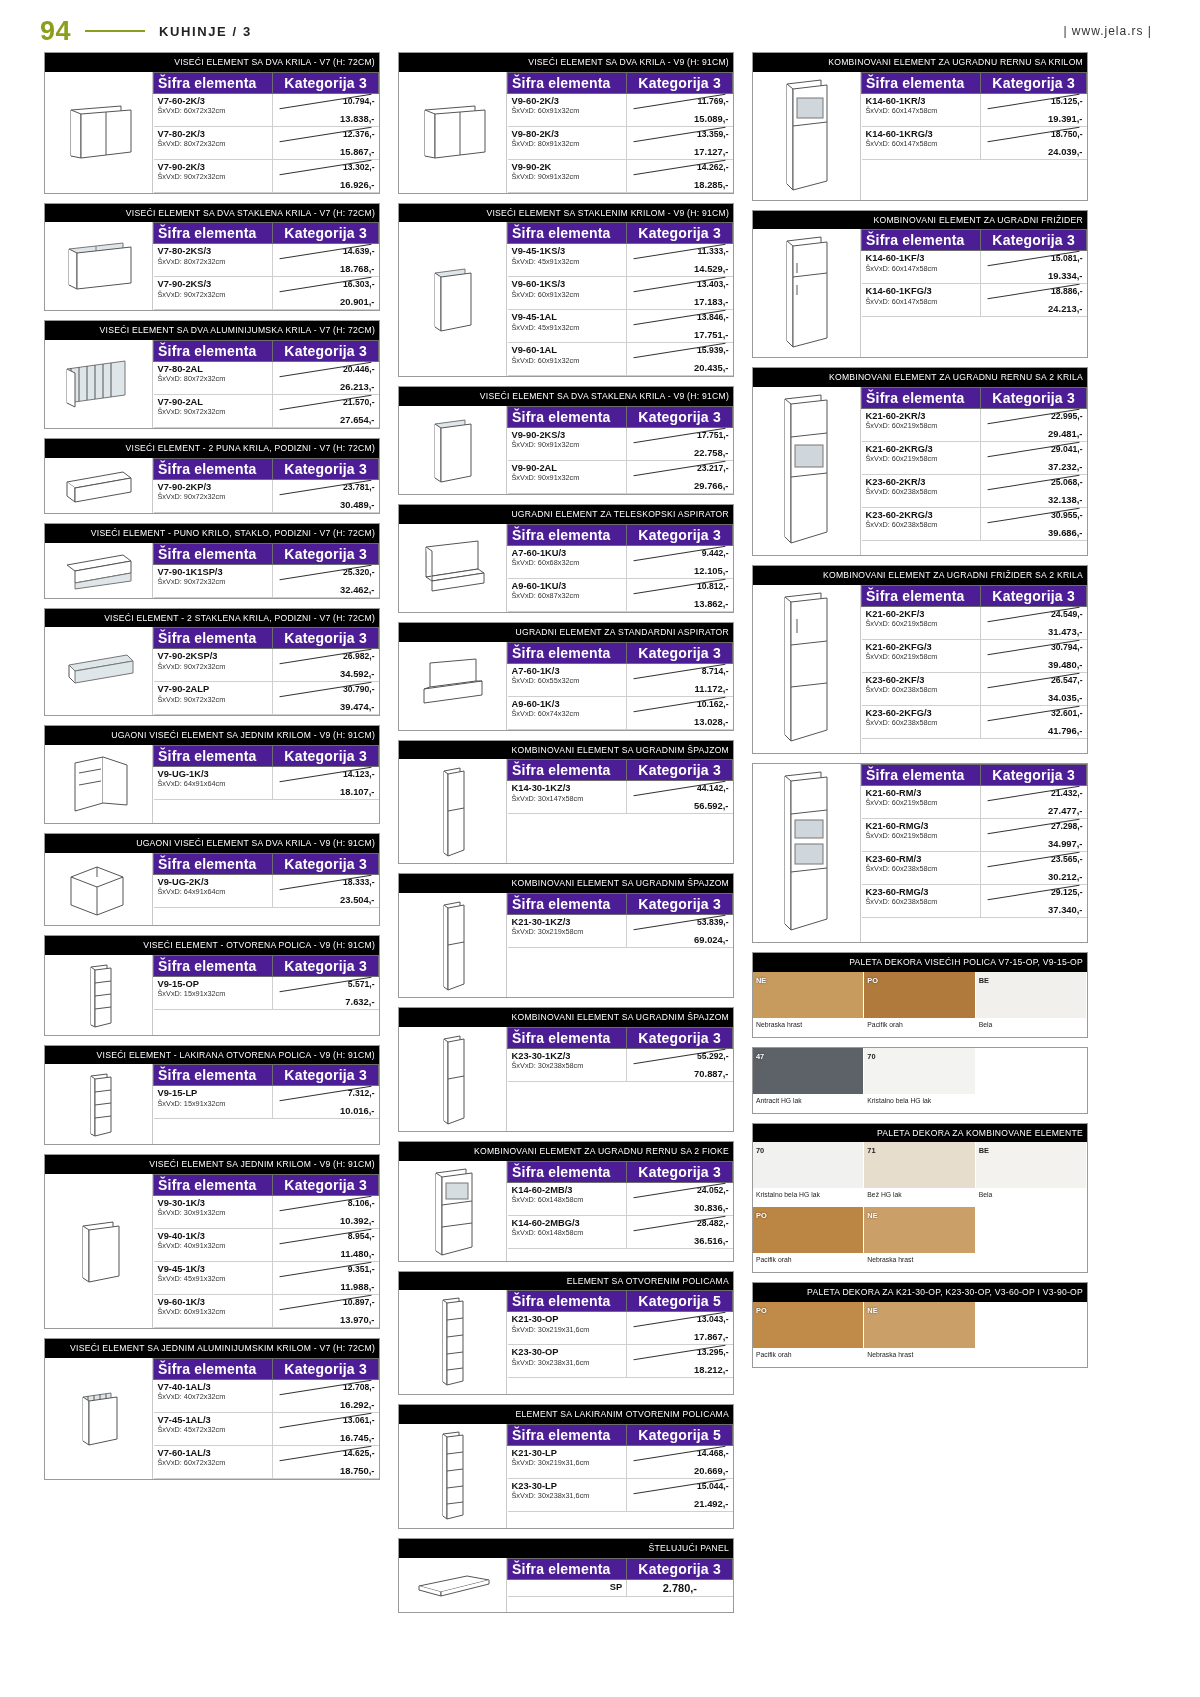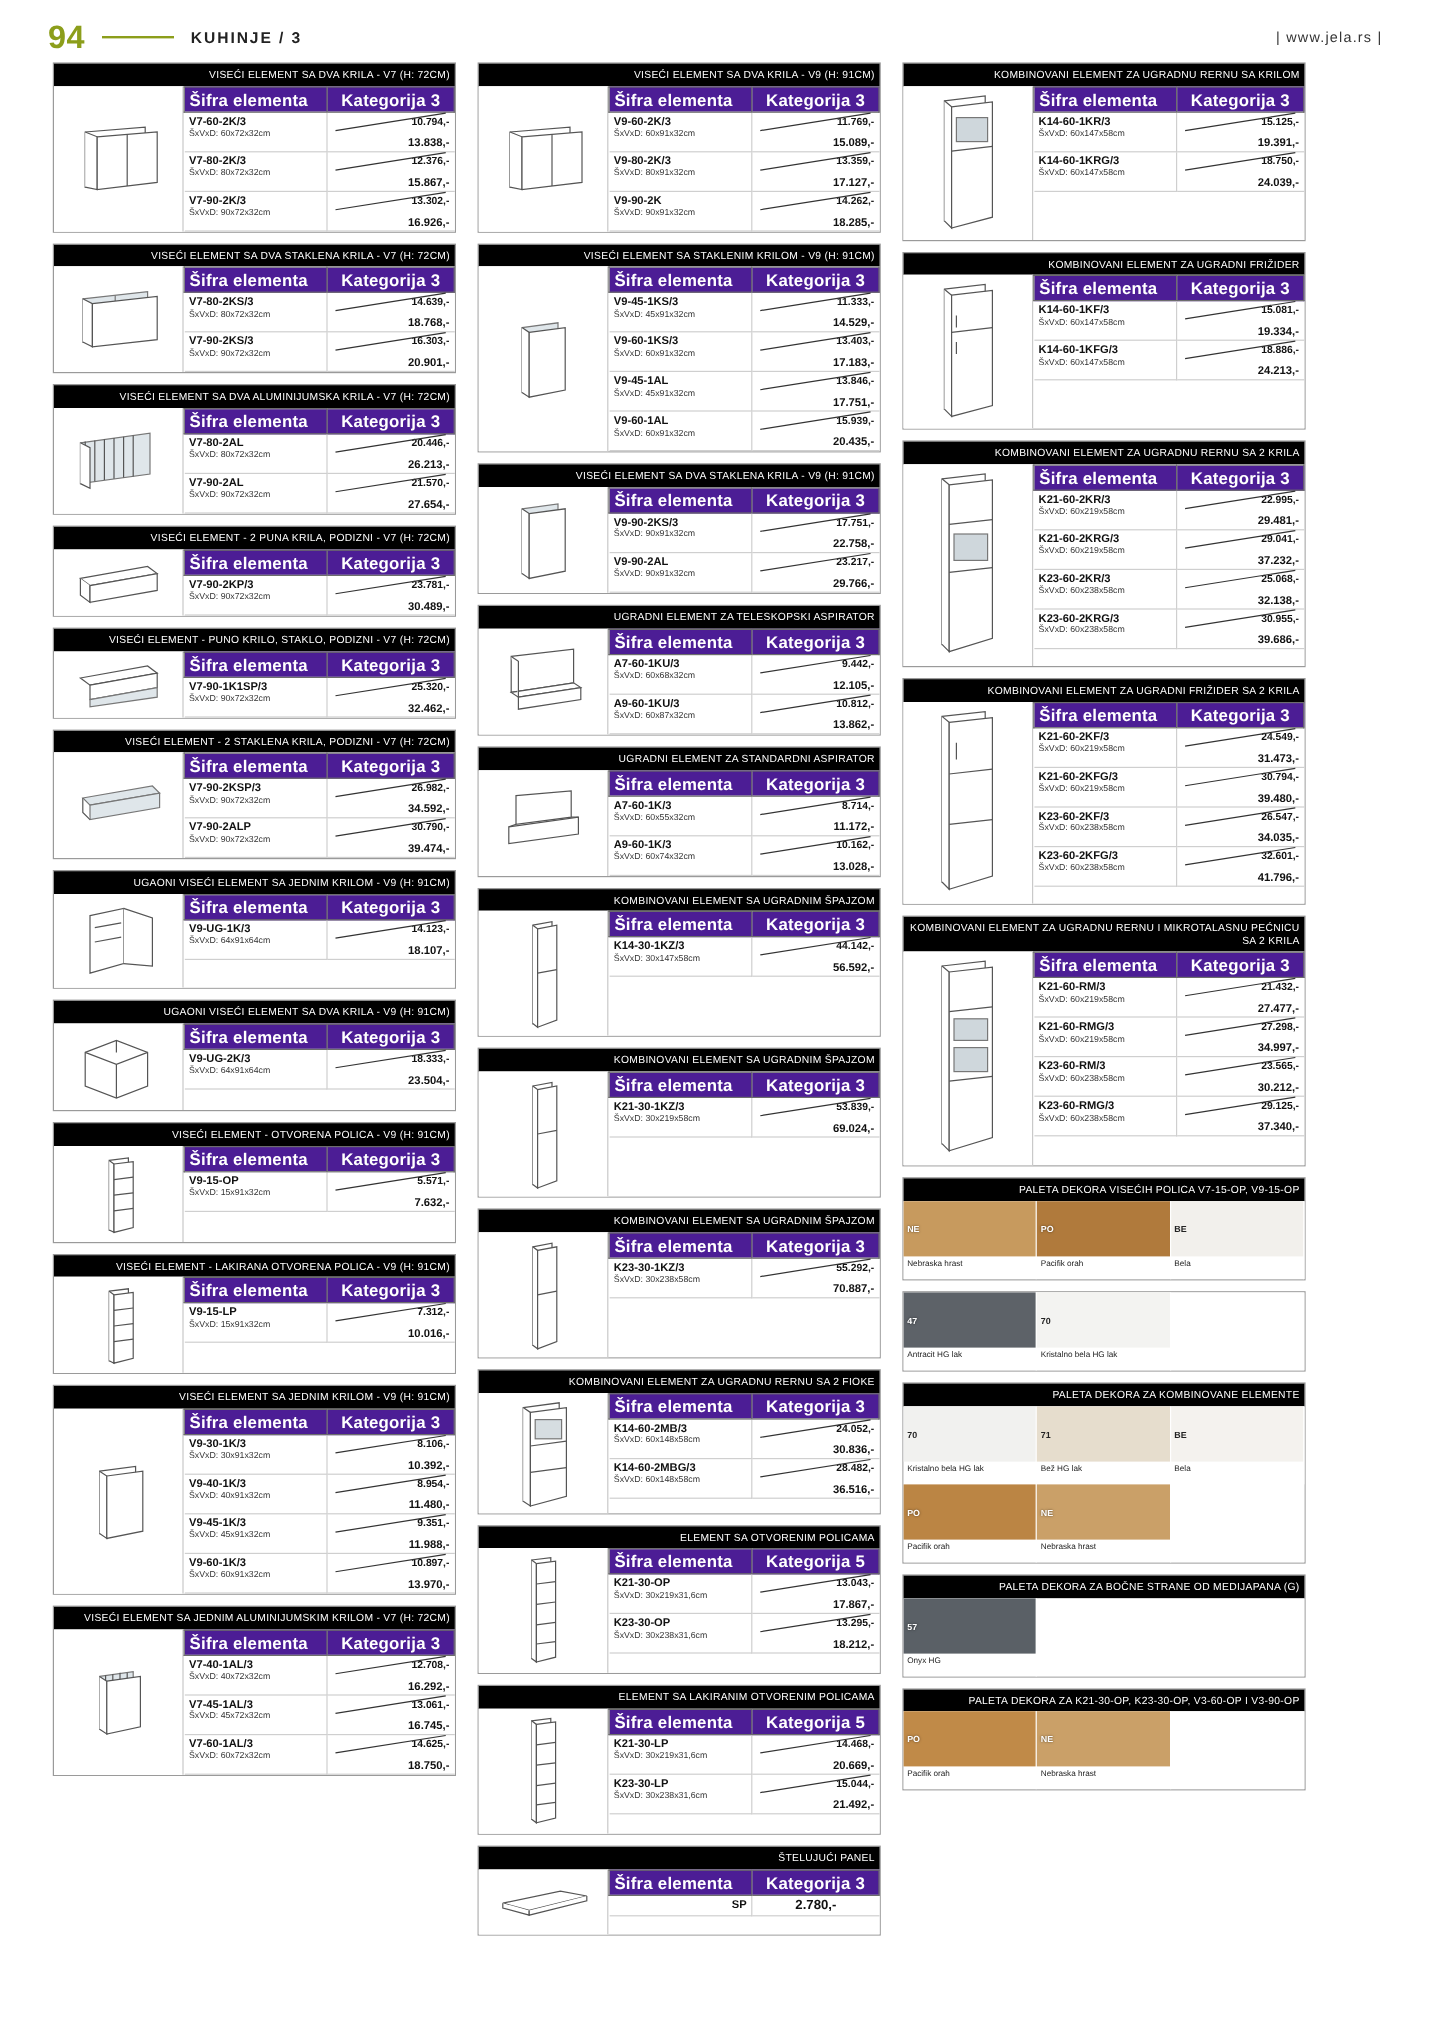--- a/index.html
+++ b/index.html
@@ -86,21 +86,21 @@
   
   .pal-row { display:flex; flex-wrap:wrap; background:#fff; padding:0; }
   .sw {
     width:33.33%; padding:0; border-right:1px solid #fff;
     position:relative;
   }
   .sw-color {
     height:46px; position:relative;
   }
   .sw-code {
-    position:absolute; top:19px; left:3px; font-size:7.4px; font-weight:bold;
+    position:absolute; top:4px; left:3px; font-size:7.4px; font-weight:bold;
     color:#fff; text-shadow:0 0 2px rgba(0,0,0,.6);
   }
   .sw-code.dark { color:#222; text-shadow:none; }
   .sw-name {
     font-size:6.8px; padding:3px 3px 5px 3px; line-height:1.15; color:#222;
     min-height:19px;
   }
 
   
   svg.fig { display:block; }
@@ -1393,21 +1393,20 @@
                       <div class="price-wrap">32.601,-<div class="strike"></div></div>
                       <span class="p2">41.796,-</span>
                     </td>
                   </tr>
         </tbody>
               </table>
       </div>
     </div>
   </div>
         <div class="blk">
-    <div class="blk-title">KOMBINOVANI ELEMENT ZA UGRADNU RERNU I MIKROTALASNU PEĆNICU SA 2 KRILA</div>
     <div class="blk-body">
       <div class="imgcell">
               <svg class="fig" width="96" height="170" viewBox="0 0 96 170">
                 <g stroke="#555" fill="#fff" stroke-width="1">
                   <path d="M26 8 L62 4 L62 146 L26 156 Z"></path>
                   <path d="M26 8 L32 13 L32 162 L26 156"></path>
                   <path d="M32 13 L68 9 L68 151 L32 162 Z"></path>
                   <rect x="36" y="52" width="28" height="18" fill="#cfd7dc" stroke="#777"></rect>
                   <rect x="36" y="76" width="28" height="20" fill="#cfd7dc" stroke="#777"></rect>
                   <path d="M32 46 L68 42 M32 104 L68 100"></path>
@@ -1534,31 +1533,20 @@
     </div>
             <div class="sw">
       <div class="sw-color" style="background:#caa068">
         <span class="sw-code ">NE</span>
       </div>
       <div class="sw-name">Nebraska hrast</div>
     </div>
           </div>
   </div>
         <div class="blk">
-    <div class="blk-title">PALETA DEKORA ZA BOČNE STRANE OD MEDIJAPANA (G)</div>
-    <div class="pal-row">
-            <div class="sw">
-      <div class="sw-color" style="background:#5a6066">
-        <span class="sw-code ">57</span>
-      </div>
-      <div class="sw-name">Onyx HG</div>
-    </div>
-          </div>
-  </div>
-        <div class="blk">
     <div class="blk-title">PALETA DEKORA ZA K21-30-OP, K23-30-OP, V3-60-OP I V3-90-OP</div>
     <div class="pal-row">
             <div class="sw">
       <div class="sw-color" style="background:#c08a48">
         <span class="sw-code ">PO</span>
       </div>
       <div class="sw-name">Pacifik orah</div>
     </div>
             <div class="sw">
       <div class="sw-color" style="background:#caa068">

